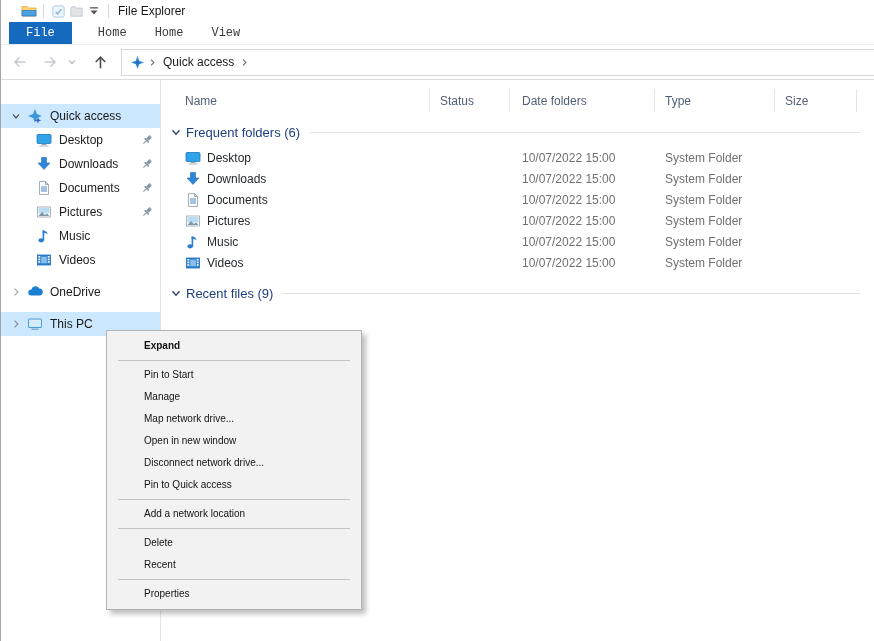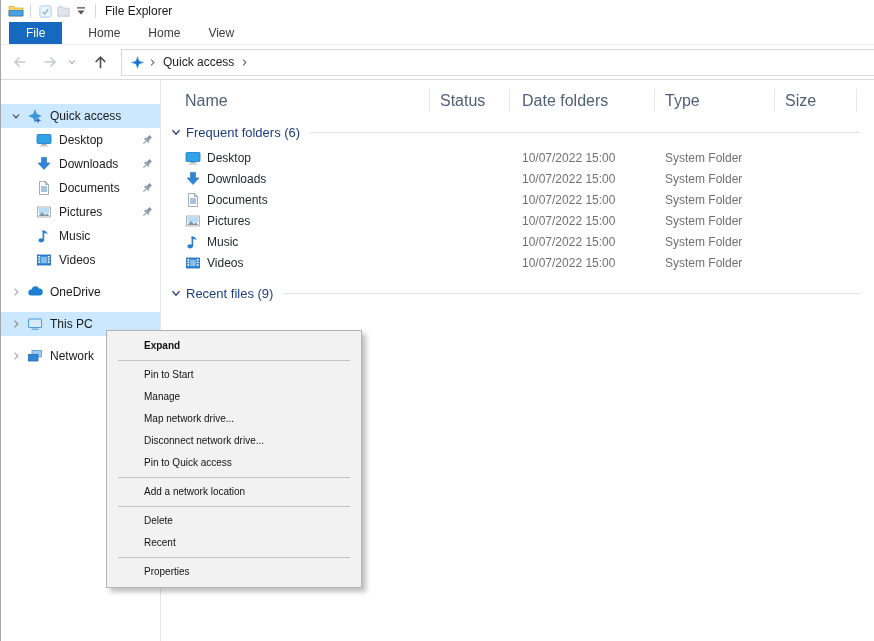--- a/index.html
+++ b/index.html
@@ -6,27 +6,27 @@
   html,body { width: 874px; height: 641px; overflow: hidden; }
   body {
     font-family: "Liberation Sans", sans-serif;
     background: #ffffff;
     color: #222;
     position: relative;
     border-left: 1px solid #a6a6a6;
   }
 
   
-  .titlebar { height: 22px; display: flex; align-items: center; padding-left: 6px; background: #fff; }
+  .titlebar { height: 22px; display: flex; align-items: center; padding-left: 19px; background: #fff; }
   .titlebar .sep { width: 1px; height: 14px; background: #d9d9d9; margin: 0 5px; }
   .qat-btn { width: 18px; height: 18px; display: flex; align-items: center; justify-content: center; }
   .title-text { font-size: 12px; color: #1a1a1a; margin-left: 4px; }
 
   
-  .ribbon-tabs { height: 23px; display: flex; align-items: stretch; border-bottom: 1px solid #ececec; background: #fff; }
+  .ribbon-tabs { height: 23px; display: flex; align-items: stretch; border-bottom: 1px solid #ececec; background: #fff; font-family: Liberation Mono, monospace; }
   .tab { font-size: 12px; display: flex; align-items: center; justify-content: center; padding: 0 14px; color: #3b3b3b; cursor: default; }
   .tab.file { background: #1569bf; color: #ffffff; margin-left: 8px; padding: 0 17px; }
   .tab.home { margin-left: 12px; }
 
   
   .navband { height: 35px; display: flex; align-items: center; border-bottom: 1px solid #dcdcdc; background: #fff; }
   .nav-btn { display: flex; align-items: center; justify-content: center; }
   .nav-back { width: 26px; margin-left: 6px; }
   .nav-fwd  { width: 26px; margin-left: 4px; }
   .nav-recent { width: 14px; margin-left: 2px; }
@@ -42,21 +42,21 @@
   .side-row.hl { background: #cce8ff; }
   .side-row .chev-slot { width: 22px; display: flex; justify-content: center; align-items: center; margin-left: 4px; flex-shrink: 0; }
   .side-row.lvl1 .chev-slot { width: 31px; }
   .side-row .ic { width: 16px; height: 16px; margin-right: 7px; flex-shrink: 0; }
   .side-row .pin { position: absolute; right: 6px; width: 14px; height: 14px; }
   .side-gap { height: 8px; }
 
   
   .content { flex: 1; position: relative; padding-top: 9px; background: #fff; }
   .hdr-row { display: flex; height: 23px; align-items: center; }
-  .hdr-cell { font-size: 16px; color: #4f5f76; height: 100%; display: flex; align-items: center; border-right: 1px solid #e4e7ea; }
+  .hdr-cell { font-size: 12px; color: #4f5f76; height: 100%; display: flex; align-items: center; border-right: 1px solid #e4e7ea; }
   .c-name { width: 269px; padding-left: 24px; }
   .c-status { width: 80px; padding-left: 10px; }
   .c-date { width: 145px; padding-left: 12px; }
   .c-type { width: 120px; padding-left: 10px; }
   .c-size { width: 82px; padding-left: 10px; }
 
   .section-hdr { display: flex; align-items: center; height: 22px; margin-top: 9px; padding-left: 8px; }
   .section-hdr .chev { width: 14px; height: 14px; margin-right: 3px; }
   .section-hdr .stitle { font-size: 13px; color: #1c3e81; white-space: nowrap; }
   .section-hdr .rule { flex: 1; border-top: 1px solid #e2e2e2; margin: 0 14px 0 10px; }
@@ -321,34 +321,20 @@
         <svg width="16" height="16" viewBox="0 0 16 16">
             <rect x="1.5" y="3" width="13" height="8.5" rx="0.5" fill="#d7ecfb" stroke="#4a9bd8" stroke-width="1"></rect>
             <rect x="4.5" y="12.5" width="7" height="1.3" fill="#6aa7d8"></rect>
           </svg>
       </span>
       <span>This PC</span>
     </div>
 
     <div class="side-gap"></div>
 
-    <div class="side-row">
-      <span class="chev-slot">
-        <svg width="12" height="12" viewBox="0 0 16 16" fill="none" stroke="#a6a6a6" stroke-width="1.5">
-            <path d="M6 3.5 L10.5 8 L6 12.5"></path>
-          </svg>
-      </span>
-      <span class="ic">
-        <svg width="16" height="16" viewBox="0 0 16 16">
-            <rect x="5" y="2.5" width="9.5" height="6.5" fill="#9fcdf0" stroke="#5a9bd0" stroke-width="0.8"></rect>
-            <rect x="1.5" y="6.5" width="9.5" height="6.5" fill="#2f86d6" stroke="#1f6db8" stroke-width="0.8"></rect>
-          </svg>
-      </span>
-      <span>Network</span>
-    </div>
 
   </div>
 
   <div class="content">
 
     <div class="hdr-row">
       <div class="hdr-cell c-name">Name</div>
       <div class="hdr-cell c-status">Status</div>
       <div class="hdr-cell c-date">Date folders</div>
       <div class="hdr-cell c-type">Type</div>
@@ -492,20 +478,21 @@
 
   </div>
 </div>
 
 <div class="ctx-menu">
   <div class="ctx-item bold">Expand</div>
   <div class="ctx-sep"></div>
   <div class="ctx-item">Pin to Start</div>
   <div class="ctx-item">Manage</div>
   <div class="ctx-item">Map network drive...</div>
+  <div class="ctx-item">Open in new window</div>
   <div class="ctx-item">Disconnect network drive...</div>
   <div class="ctx-item">Pin to Quick access</div>
   <div class="ctx-sep"></div>
   <div class="ctx-item">Add a network location</div>
   <div class="ctx-sep"></div>
   <div class="ctx-item">Delete</div>
   <div class="ctx-item">Recent</div>
   <div class="ctx-sep"></div>
   <div class="ctx-item">Properties</div>
 </div>

